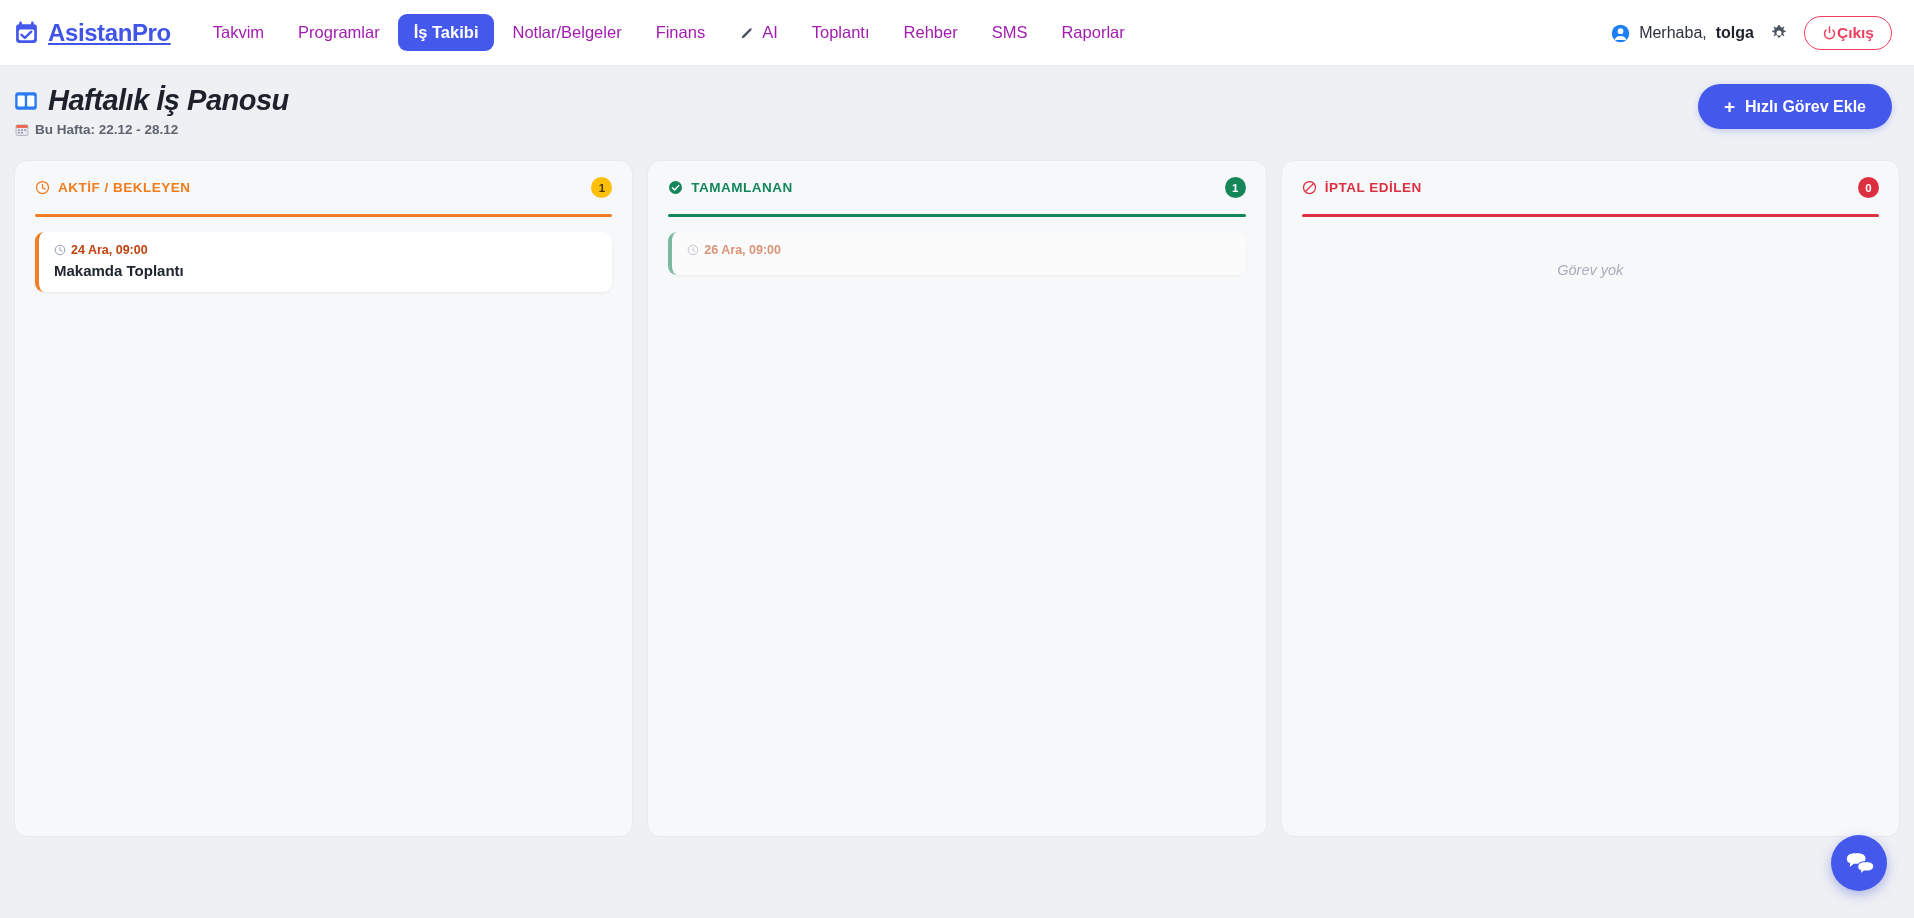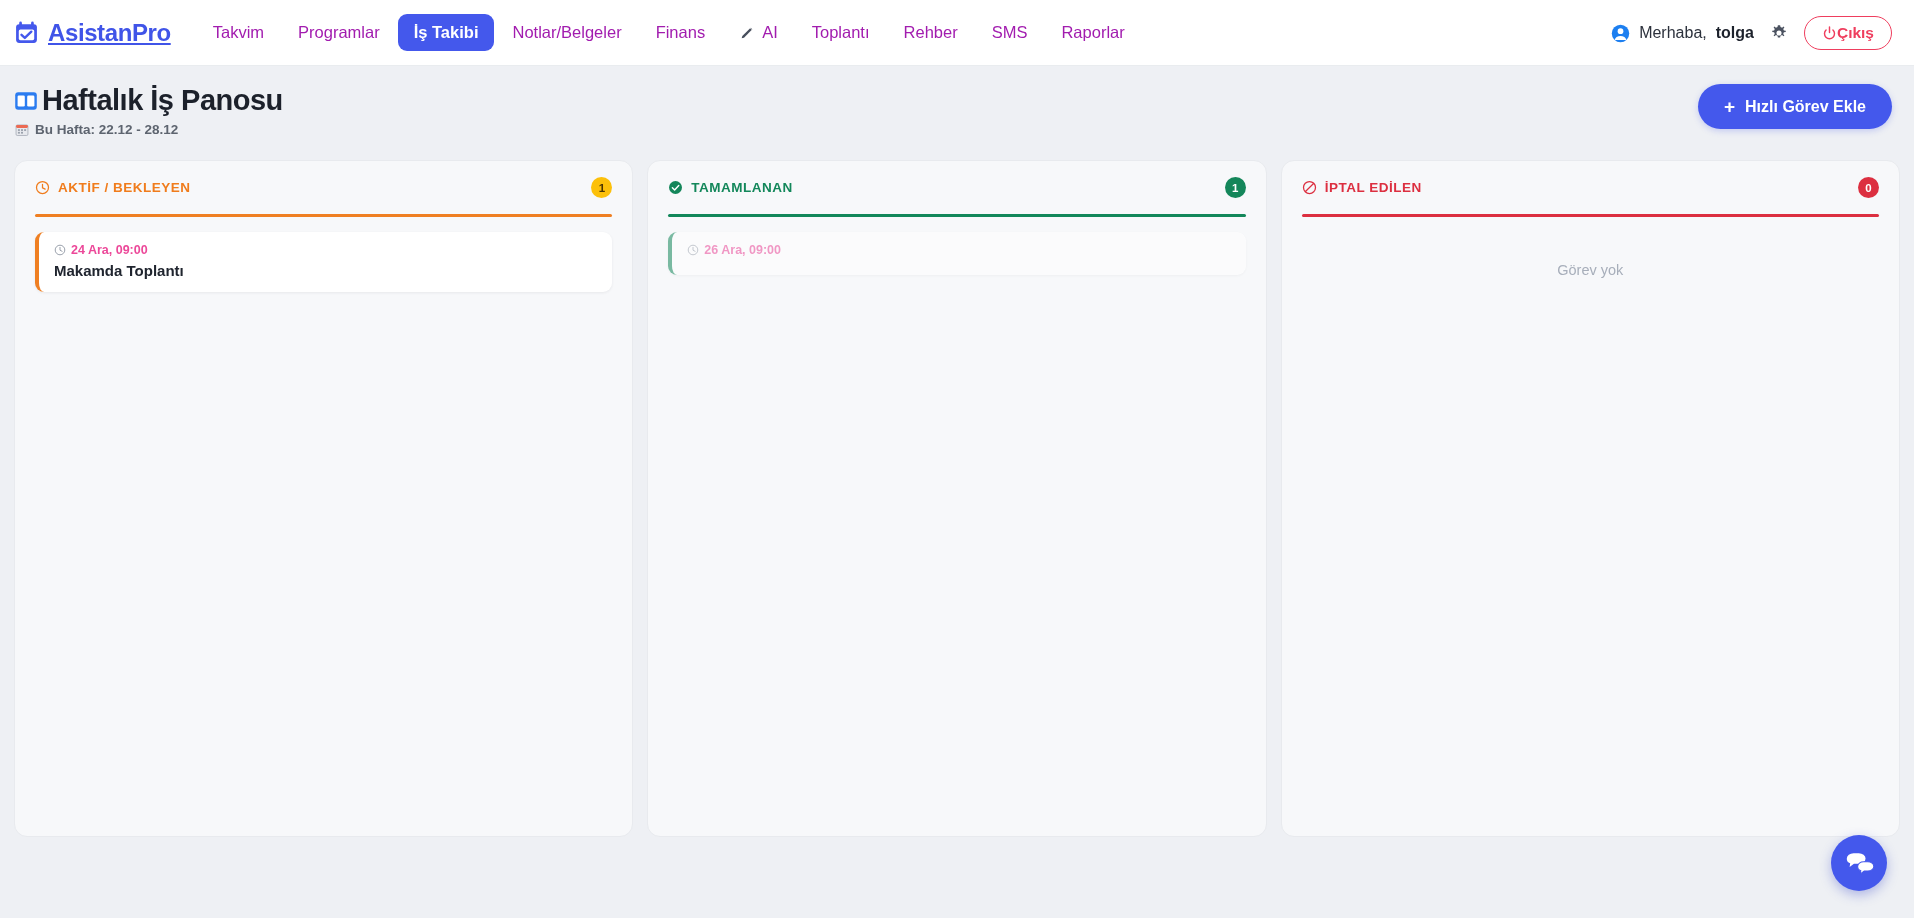--- a/index.html
+++ b/index.html
@@ -64,21 +64,21 @@
     font-weight: bold;
     cursor: pointer;
   }
   .power-icon { width: 15px; height: 15px; display: block; }
 
   
   .page-head {
     padding: 18px 22px 0 14px;
     display: flex; align-items: flex-start; justify-content: space-between;
   }
-  .title-row { display: flex; align-items: center; gap: 4px; }
+  .title-row { display: flex; align-items: center; gap: 10px; font-style: italic; }
   .board-icon { width: 24px; height: 22px; display: block; }
   .page-title {
     font-size: 29px; font-weight: bold; color: #1c212b; letter-spacing: -0.5px;
   }
   .subtitle {
     margin-top: 5px; margin-left: 1px;
     display: flex; align-items: center; gap: 6px;
     font-size: 13.5px; font-weight: bold; color: #5d646f;
   }
   .cal-icon { width: 14px; height: 14px; display: block; }
@@ -130,31 +130,32 @@
     border-radius: 9px;
     padding: 11px 15px 13px 15px;
     border-left: 4px solid transparent;
     box-shadow: 0 1px 3px rgba(23,27,40,0.07);
     margin-bottom: 11px;
     cursor: pointer;
   }
   .task-card.done { opacity: 0.55; }
   .task-time {
     display: flex; align-items: center; gap: 5px;
-    font-size: 12.5px; font-weight: bold; color: #ec4899;
+    font-size: 12.5px; font-weight: bold; color: #c2410c;
     margin-bottom: 5px;
   }
   .clock-icon { width: 12px; height: 12px; display: block; }
   .task-title { font-size: 15px; font-weight: bold; color: #20252f; }
   .task-card.done .task-title { text-decoration: line-through; color: #6c7581; }
   .task-desc { font-size: 14px; color: #4f5763; margin-top: 3px; }
 
   .empty-state {
     text-align: center;
     font-size: 14.5px;
+    font-style: italic;
     color: #a7aeba;
     padding-top: 30px;
   }
 
   
   .chat-fab {
     position: fixed; right: 27px; bottom: 27px;
     width: 56px; height: 56px; border-radius: 50%;
     background: #4458ec;
     display: flex; align-items: center; justify-content: center;

